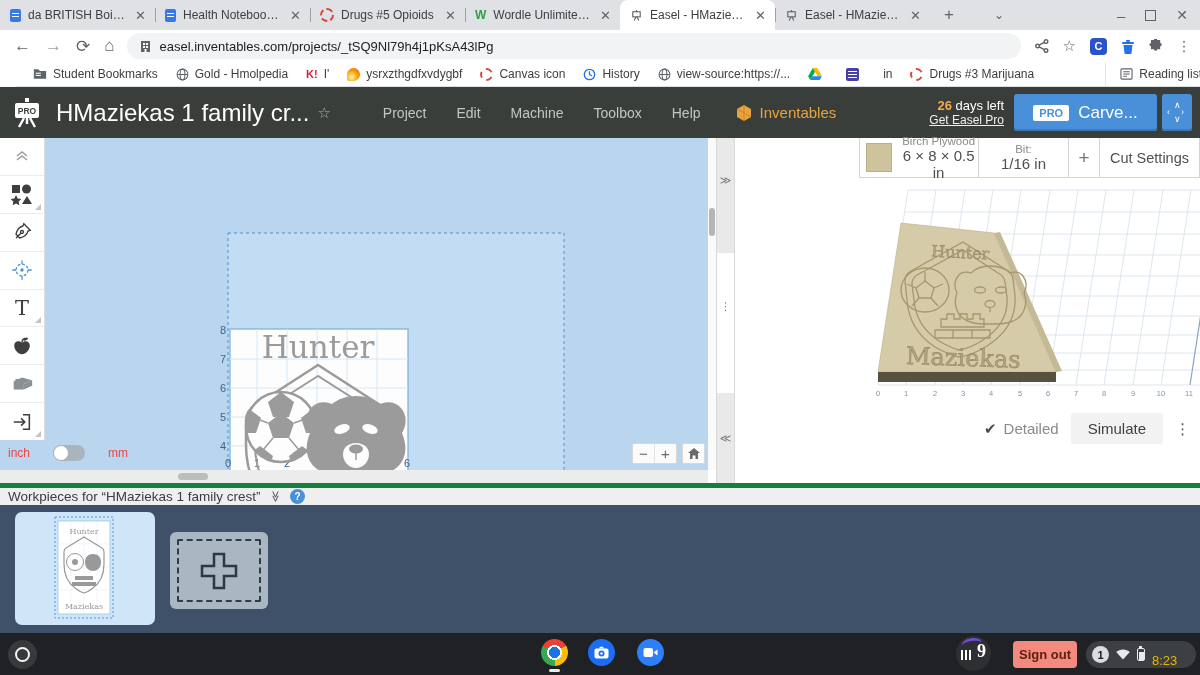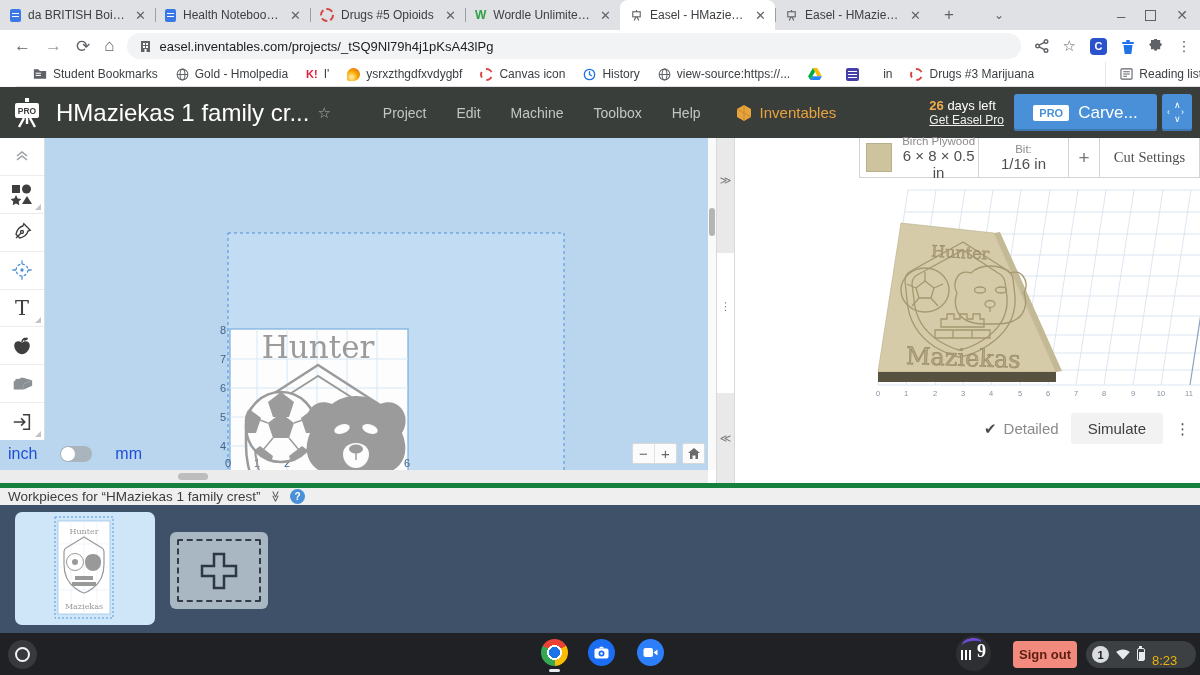--- a/index.html
+++ b/index.html
@@ -45,57 +45,57 @@
       background:repeating-linear-gradient(#fff 0 1px,transparent 1px 3px);}
   .rl{margin-left:auto;display:flex;align-items:center;padding-right:14px;border-left:1px solid #e4e6e8;padding-left:14px;height:100%;}
   
   .ehdr{left:0;top:87px;width:1200px;height:51px;background:#3a3e3a;display:flex;align-items:center;
         box-shadow:0 1px 2px rgba(0,0,0,.4);}
   .ehdr .title{color:#fff;font-size:24px;margin-left:12px;white-space:nowrap;}
   .ehdr .star{color:#aeb2ae;font-size:15px;margin-left:8px;}
   .emenus{display:flex;gap:30px;margin-left:52px;}
   .emenus span{color:#c3c7c3;font-size:14px;cursor:pointer;}
   .brand{display:flex;align-items:center;gap:7px;margin-left:34px;color:#e8a33d;font-size:15px;}
-  .trial{margin-left:auto;text-align:left;line-height:15px;margin-right:10px;}
+  .trial{margin-left:auto;text-align:right;line-height:15px;margin-right:10px;}
   .trial .l1{color:#fff;font-size:13px;}
   .trial .l1 b{color:#f0ad4e;font-weight:bold;}
   .trial .l2{color:#f0f0f0;font-size:12px;text-decoration:underline;}
   .carvebtn{width:143px;height:37px;background:#4a90d9;border-radius:3px;display:flex;align-items:center;
             justify-content:center;gap:9px;margin-right:5px;box-shadow:inset 0 -2px 0 #3d79b5;cursor:pointer;}
   .carvebtn .pro{background:#fff;color:#4a90d9;font-weight:bold;font-size:11px;padding:2px 6px;border-radius:2px;}
   .carvebtn .lbl{color:#fff;font-size:17px;}
   .jogbtn{width:30px;height:37px;background:#4a90d9;border-radius:3px;margin-right:8px;position:relative;
           box-shadow:inset 0 -2px 0 #3d79b5;cursor:pointer;color:#fff;}
   .jogbtn span{position:absolute;font-size:9px;line-height:9px;}
   
   .canvaswrap{left:0;top:138px;width:708px;height:345px;background:#b9d6ee;}
   .toolbar{left:0;top:138px;width:44px;height:302px;background:#fff;border-right:1px solid #dcdcdc;
            display:flex;flex-direction:column;align-items:center;}
   .tool{width:44px;height:38px;display:flex;align-items:center;justify-content:center;position:relative;
         border-bottom:1px solid #ececec;cursor:pointer;}
   .tool.corner::after{content:"";position:absolute;right:3px;bottom:3px;border-left:6px solid transparent;
         border-bottom:6px solid #c4c4c4;}
-  .unit{left:8px;top:445px;display:flex;align-items:center;gap:23px;font-size:16px;color:#1d4ed8;}
+  .unit{left:8px;top:445px;display:flex;align-items:center;gap:23px;font-size:12px;color:#ef4444;}
   .unit .track{width:32px;height:16px;background:#a9b4bd;border-radius:8px;position:relative;cursor:pointer;}
   .unit .knob{position:absolute;left:1px;top:1px;width:14px;height:14px;background:#fff;border-radius:50%;}
   .zoomctl{left:632px;top:443px;display:flex;gap:5px;}
   .zbox{background:#fbfbfb;border:1px solid #d8d8d8;border-radius:2px;display:flex;}
   .zbtn{width:21px;height:19px;display:flex;align-items:center;justify-content:center;font-size:15px;color:#666;cursor:pointer;}
   .hscroll{left:0;top:470px;width:708px;height:13px;background:#ececec;}
   .hthumb{position:absolute;left:178px;top:3px;width:30px;height:7px;background:#bdbdbd;border-radius:4px;}
   .vscroll{left:708px;top:138px;width:8px;height:332px;background:#fafafa;}
   .vthumb{position:absolute;left:1px;top:70px;width:6px;height:28px;background:#b5b5b5;border-radius:3px;}
   .divider{left:716px;top:138px;width:19px;height:345px;background:#fff;border-left:1px solid #d8d8d8;border-right:1px solid #d8d8d8;box-sizing:border-box;}
   .divider .sec{position:absolute;left:0;right:0;background:#e9e9e9;}
   .divider .gl{position:absolute;left:0;right:0;text-align:center;color:#7a7a7a;font-size:11px;cursor:pointer;}
   
   .rpanel{left:735px;top:138px;width:465px;height:345px;background:#fff;}
   .matbar{position:absolute;left:124px;top:0;width:341px;height:40px;display:flex;border:1px solid #d4d4d4;border-top:none;box-sizing:border-box;}
   .matcell{border-right:1px solid #d4d4d4;display:flex;align-items:center;justify-content:center;}
-  .matcell:last-child{border-right:none;font-family:Liberation Serif, serif;}
+  .matcell:last-child{border-right:none;}
   .sw{width:27px;height:27px;background:#cdc49e;border:1px solid #b9af8a;margin:0 7px 0 6px;}
   .mtxt .s{font-size:11.5px;color:#8b8b8b;text-align:center;}
   .mtxt .b{font-size:15px;color:#4f4f4f;text-align:center;}
   .simrow{position:absolute;left:0;top:268px;width:465px;height:45px;display:flex;align-items:center;justify-content:flex-end;gap:12px;padding-right:10px;box-sizing:border-box;}
   .detailed{color:#8a8a8a;font-size:15px;display:flex;gap:7px;align-items:center;cursor:pointer;}
   .detailed .chk{color:#4a4a4a;}
   .simbtn{background:#f2f2f2;border-radius:3px;padding:7px 17px;font-size:15px;color:#3f3f3f;cursor:pointer;}
   .simdots{color:#4a4a4a;font-size:15px;cursor:pointer;}
   
   .wplabel{left:0;top:483px;width:1200px;height:22px;background:#efefef;border-top:5px solid #15803d;

